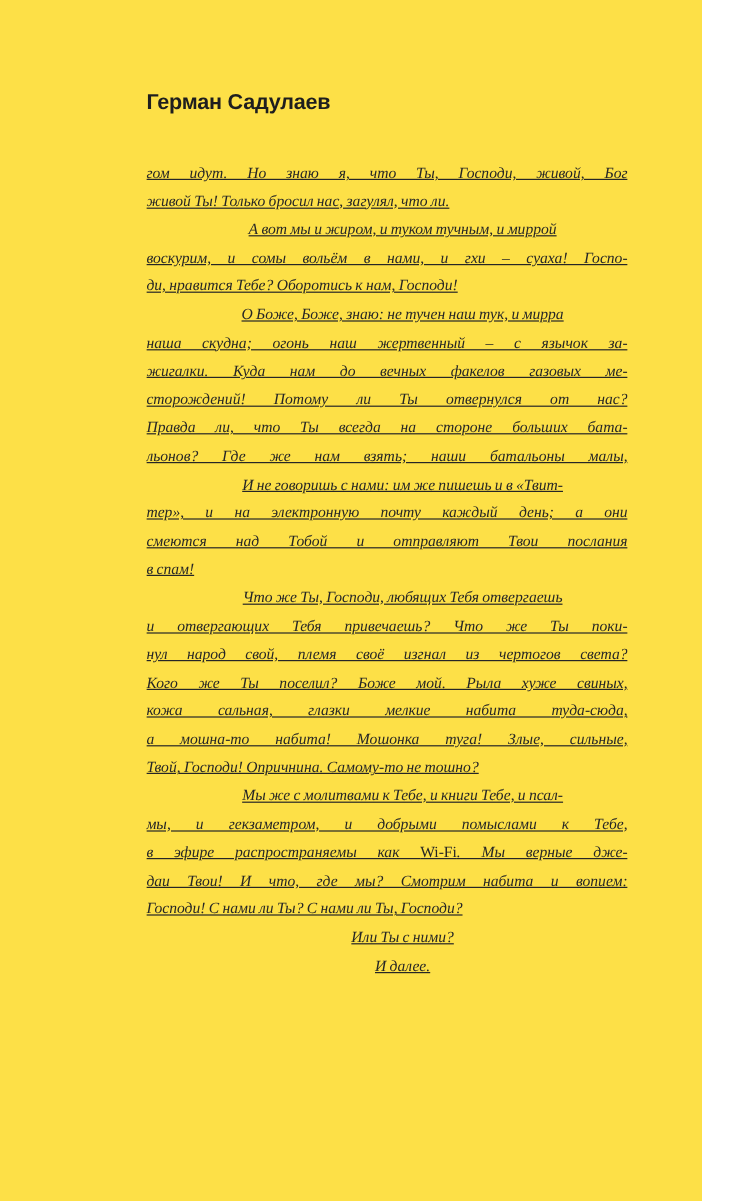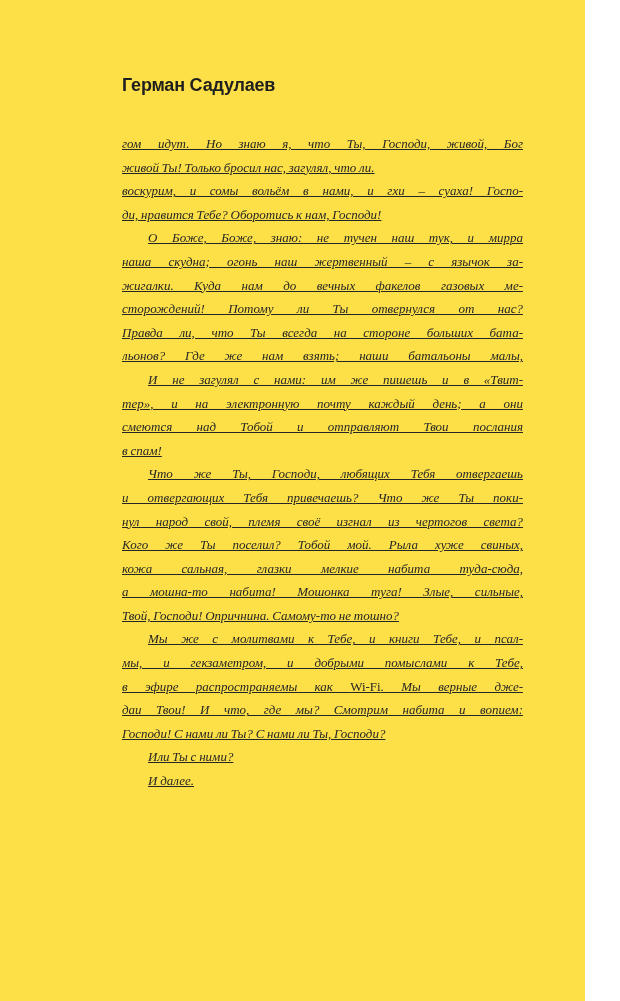--- a/index.html
+++ b/index.html
@@ -46,49 +46,51 @@
     content: "";
     display: inline-block;
     width: 100%;
     height: 0;
   }
   .line.last {
     text-align: left;
   }
   .line.indent {
     text-indent: 26px;
+    text-align: center;
   }
   .upright {
     font-style: normal;
   }
 </style>
 </head>
 <body>
 
 <div class="page">
   <div class="author-header">Герман Садулаев</div>
   <div class="text-block">
       <div class="line"><span>гом идут. Но знаю я, что Ты, Господи, живой, Бог</span></div>
       <div class="line last"><span>живой Ты! Только бросил нас, загулял, что ли.</span></div>
+      <div class="line indent"><span>А вот мы и жиром, и туком тучным, и миррой</span></div>
       <div class="line"><span>воскурим, и сомы вольём в нами, и гхи – суаха! Госпо-</span></div>
       <div class="line last"><span>ди, нравится Тебе? Оборотись к нам, Господи!</span></div>
       <div class="line indent"><span>О Боже, Боже, знаю: не тучен наш тук, и мирра</span></div>
       <div class="line"><span>наша скудна; огонь наш жертвенный – с язычок за-</span></div>
       <div class="line"><span>жигалки. Куда нам до вечных факелов газовых ме-</span></div>
       <div class="line"><span>сторождений! Потому ли Ты отвернулся от нас?</span></div>
       <div class="line"><span>Правда ли, что Ты всегда на стороне больших бата-</span></div>
       <div class="line"><span>льонов? Где же нам взять; наши батальоны малы,</span></div>
-      <div class="line indent"><span>И не загулял с нами: им же пишешь и в «Твит-</span></div>
+      <div class="line indent"><span>И не говоришь с нами: им же пишешь и в «Твит-</span></div>
       <div class="line"><span>тер», и на электронную почту каждый день; а они</span></div>
       <div class="line"><span>смеются над Тобой и отправляют Твои послания</span></div>
       <div class="line last"><span>в спам!</span></div>
       <div class="line indent"><span>Что же Ты, Господи, любящих Тебя отвергаешь</span></div>
       <div class="line"><span>и отвергающих Тебя привечаешь? Что же Ты поки-</span></div>
       <div class="line"><span>нул народ свой, племя своё изгнал из чертогов света?</span></div>
-      <div class="line"><span>Кого же Ты поселил? Тобой мой. Рыла хуже свиных,</span></div>
+      <div class="line"><span>Кого же Ты поселил? Боже мой. Рыла хуже свиных,</span></div>
       <div class="line"><span>кожа сальная, глазки мелкие набита туда-сюда,</span></div>
       <div class="line"><span>а мошна-то набита! Мошонка туга! Злые, сильные,</span></div>
       <div class="line last"><span>Твой, Господи! Опричнина. Самому-то не тошно?</span></div>
       <div class="line indent"><span>Мы же с молитвами к Тебе, и книги Тебе, и псал-</span></div>
       <div class="line"><span>мы, и гекзаметром, и добрыми помыслами к Тебе,</span></div>
       <div class="line"><span>в эфире распространяемы как </span><span class="upright">Wi-Fi</span><span>. Мы верные дже-</span></div>
       <div class="line"><span>даи Твои! И что, где мы? Смотрим набита и вопием:</span></div>
       <div class="line last"><span>Господи! С нами ли Ты? С нами ли Ты, Господи?</span></div>
       <div class="line last indent"><span>Или Ты с ними?</span></div>
       <div class="line last indent"><span>И далее.</span></div>

